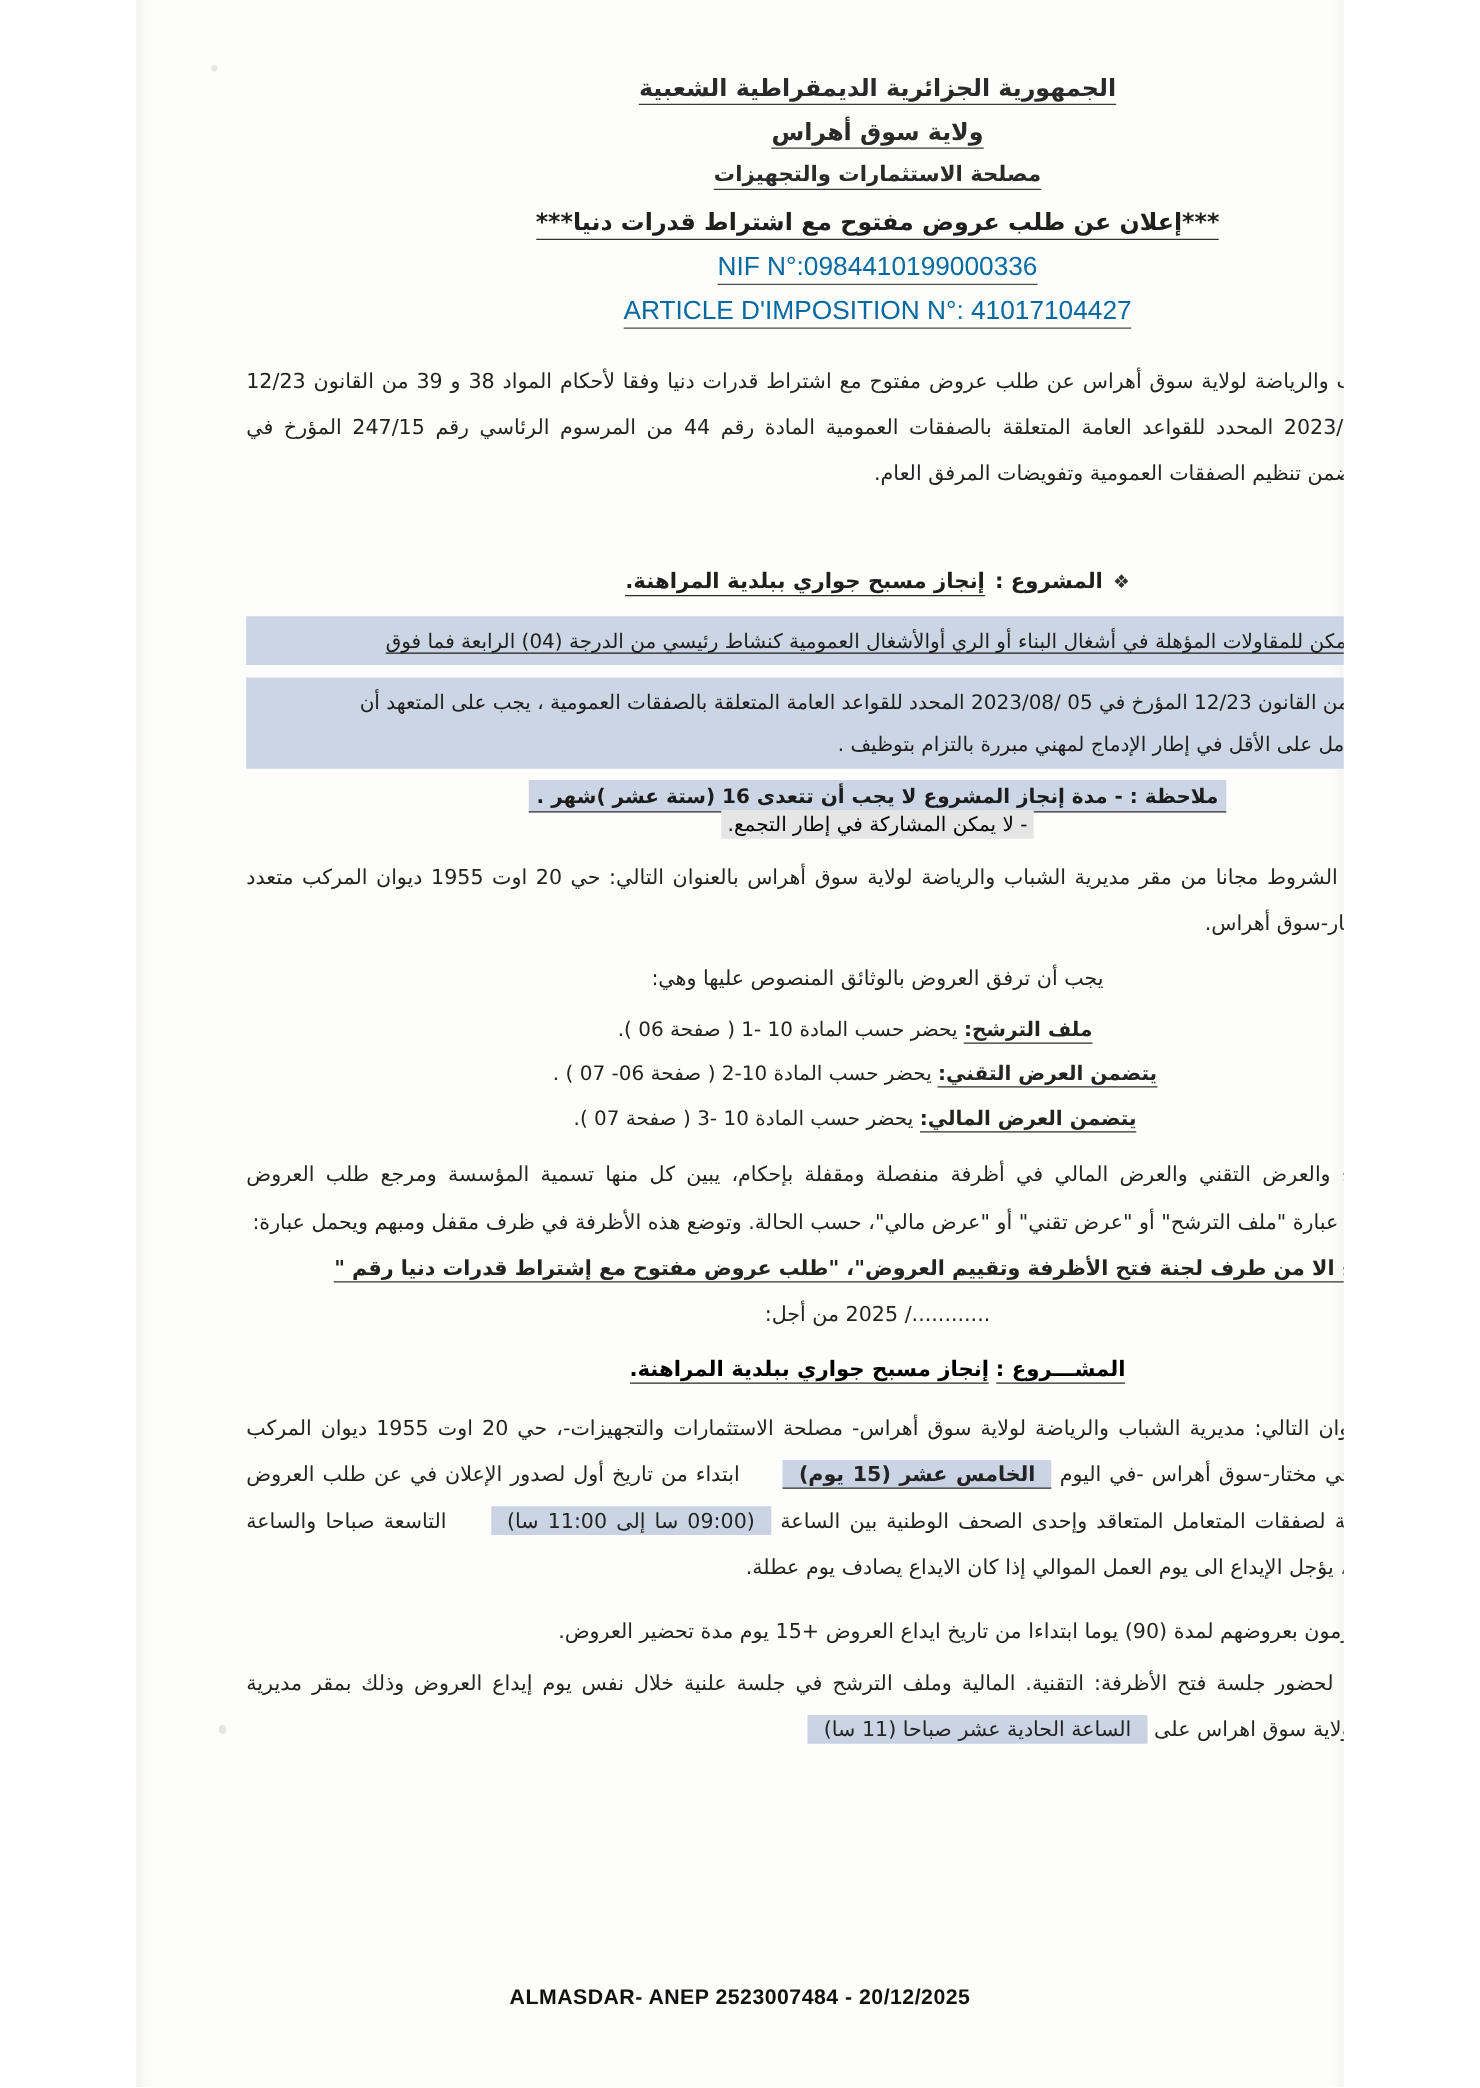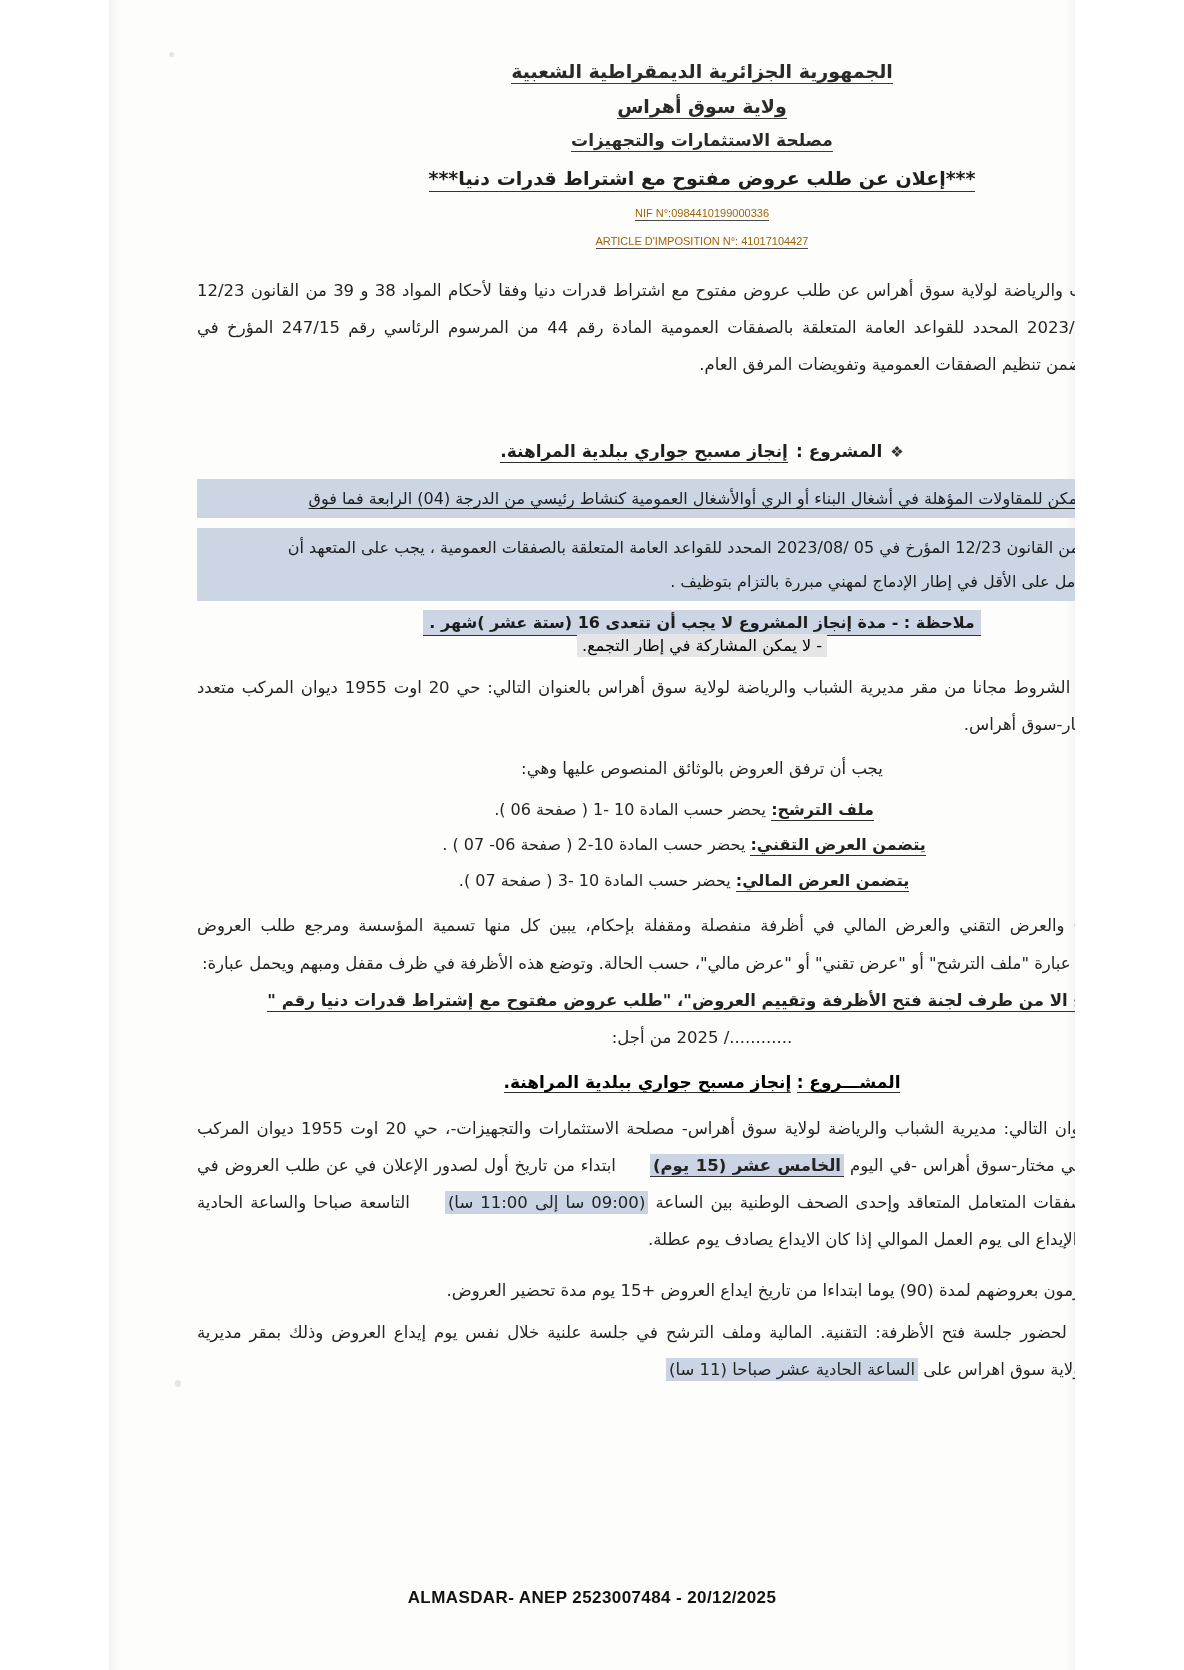--- a/index.html
+++ b/index.html
@@ -72,44 +72,44 @@
     display: inline-block;
     font-size: 17px;
     border-bottom: 1.2px solid #4a4a4a;
     margin-bottom: 9px;
     padding-bottom: 1px;
     color: #2b2b2b;
     direction: ltr;
   }
   .hdr-nif, .hdr-art {
     display: inline-block;
-    font-size: 11px;
+    font-size: 21px;
     border-bottom: 1.2px solid #4a4a4a;
     margin-bottom: 9px;
     padding-bottom: 1px;
-    color: #a16207;
+    color: #0369a1;
     direction: ltr;
     font-family: "Liberation Sans", sans-serif;
   }
 
   
   .para {
     font-size: 16.5px;
     line-height: 2.25;
     color: #232323;
     text-align: justify;
     margin: 0 0 6px 0;
   }
   .para-j { text-align: justify; text-align-last: right; }
 
   
   .hl {
     background: #d3dae6;
     background: linear-gradient(#ccd5e4, #c9d2e2);
-    padding: 2px 3px;
+    padding: 2px 13px;
     box-decoration-break: clone;
     margin-left: 28px;
     -webkit-box-decoration-break: clone;
   }
   .u { border-bottom: 1.3px solid #333; padding-bottom: 1px; }
   .b { font-weight: bold; }
 
   .project-row {
     display: flex;
     justify-content: center;

